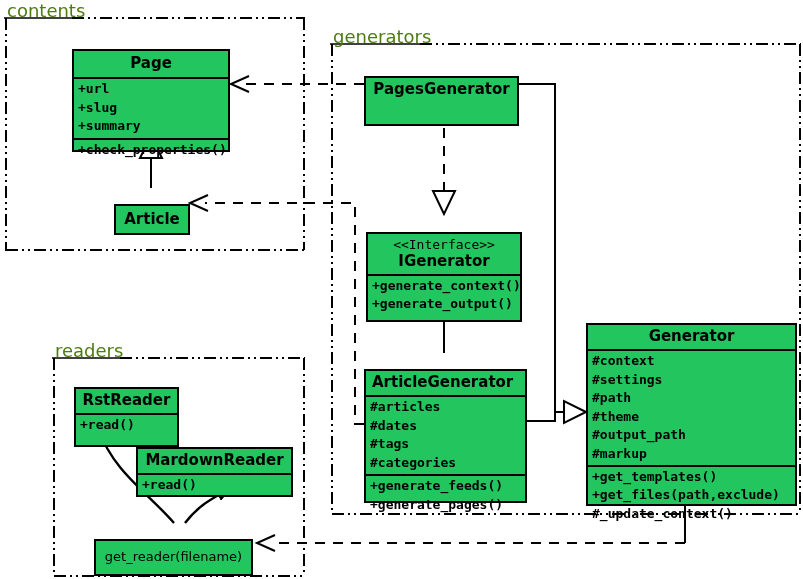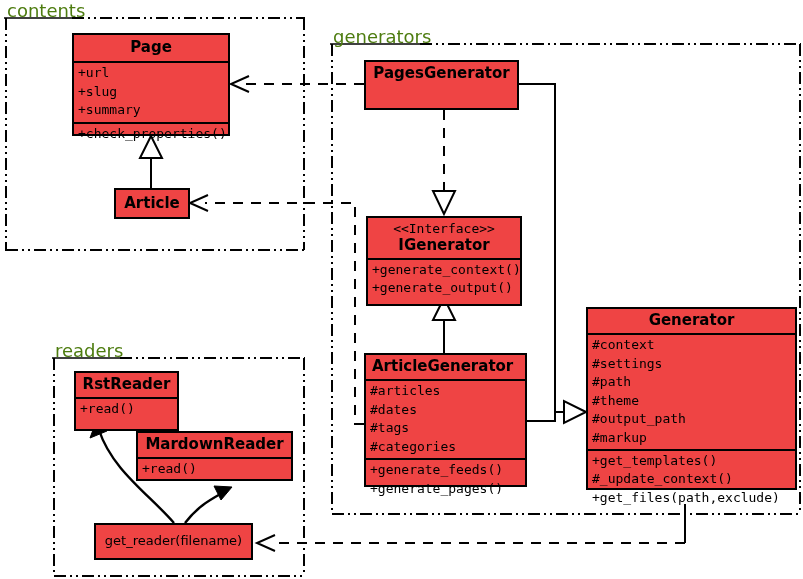--- a/index.html
+++ b/index.html
@@ -2,28 +2,28 @@
 <html><head>
 <meta charset="utf-8">
 <style>
   html,body{margin:0;padding:0;background:#ffffff;}
   body{width:803px;height:579px;position:relative;overflow:hidden;
        font-family:"DejaVu Sans","Liberation Sans",sans-serif;color:#000;}
   #canvas{position:absolute;left:0;top:0;width:803px;height:579px;}
   svg.layer{position:absolute;left:0;top:0;width:803px;height:579px;overflow:visible;}
   .pkg-label{position:absolute;font-size:18px;font-family:"DejaVu Sans","Liberation Sans",sans-serif;
              color:#4d7c0f;white-space:nowrap;line-height:1;}
-  .uclass{position:absolute;border:2px solid #000;background:#ef4444;box-sizing:border-box;}
+  .uclass{position:absolute;border:2px solid #000;background:#22c55e;box-sizing:border-box;margin-top:16px;}
   .uname{font-weight:bold;font-size:15px;text-align:center;padding:4px 6px 5px 6px;
          font-family:"DejaVu Sans","Liberation Sans",sans-serif;line-height:1.15;}
   .ustereo{font-weight:normal;font-size:13px;text-align:center;
            font-family:"DejaVu Sans Mono","Liberation Mono",monospace;line-height:1.2;}
   .usec{border-top:2px solid #000;padding:1px 4px 2px 4px;}
   .umem{font-size:13px;font-family:"DejaVu Sans Mono","Liberation Mono",monospace;
-        line-height:1.42;white-space:pre;}
+        line-height:1.42;white-space:pre;font-weight:bold;}
   .plain-name{font-size:13px;text-align:center;padding:8px 6px;
               font-family:"DejaVu Sans","Liberation Sans",sans-serif;}
 </style>
 </head>
 <body>
 
 <div id="canvas">
 
   <svg class="layer" xmlns="http://www.w3.org/2000/svg">
 
@@ -156,22 +156,22 @@
     <div class="usec">
       <div class="umem">#context</div>
       <div class="umem">#settings</div>
       <div class="umem">#path</div>
       <div class="umem">#theme</div>
       <div class="umem">#output_path</div>
       <div class="umem">#markup</div>
     </div>
     <div class="usec">
       <div class="umem">+get_templates()</div>
+      <div class="umem">+get_files(path,exclude)</div>
       <div class="umem">#_update_context()</div>
-      <div class="umem">+get_files(path,exclude)</div>
     </div>
   </div>
 
   <div class="uclass" style="left:74px;top:371px;width:105px;height:60px;">
     <div class="uname" style="padding:3px 6px 4px 6px;">RstReader</div>
     <div class="usec">
       <div class="umem">+read()</div>
     </div>
   </div>
 

